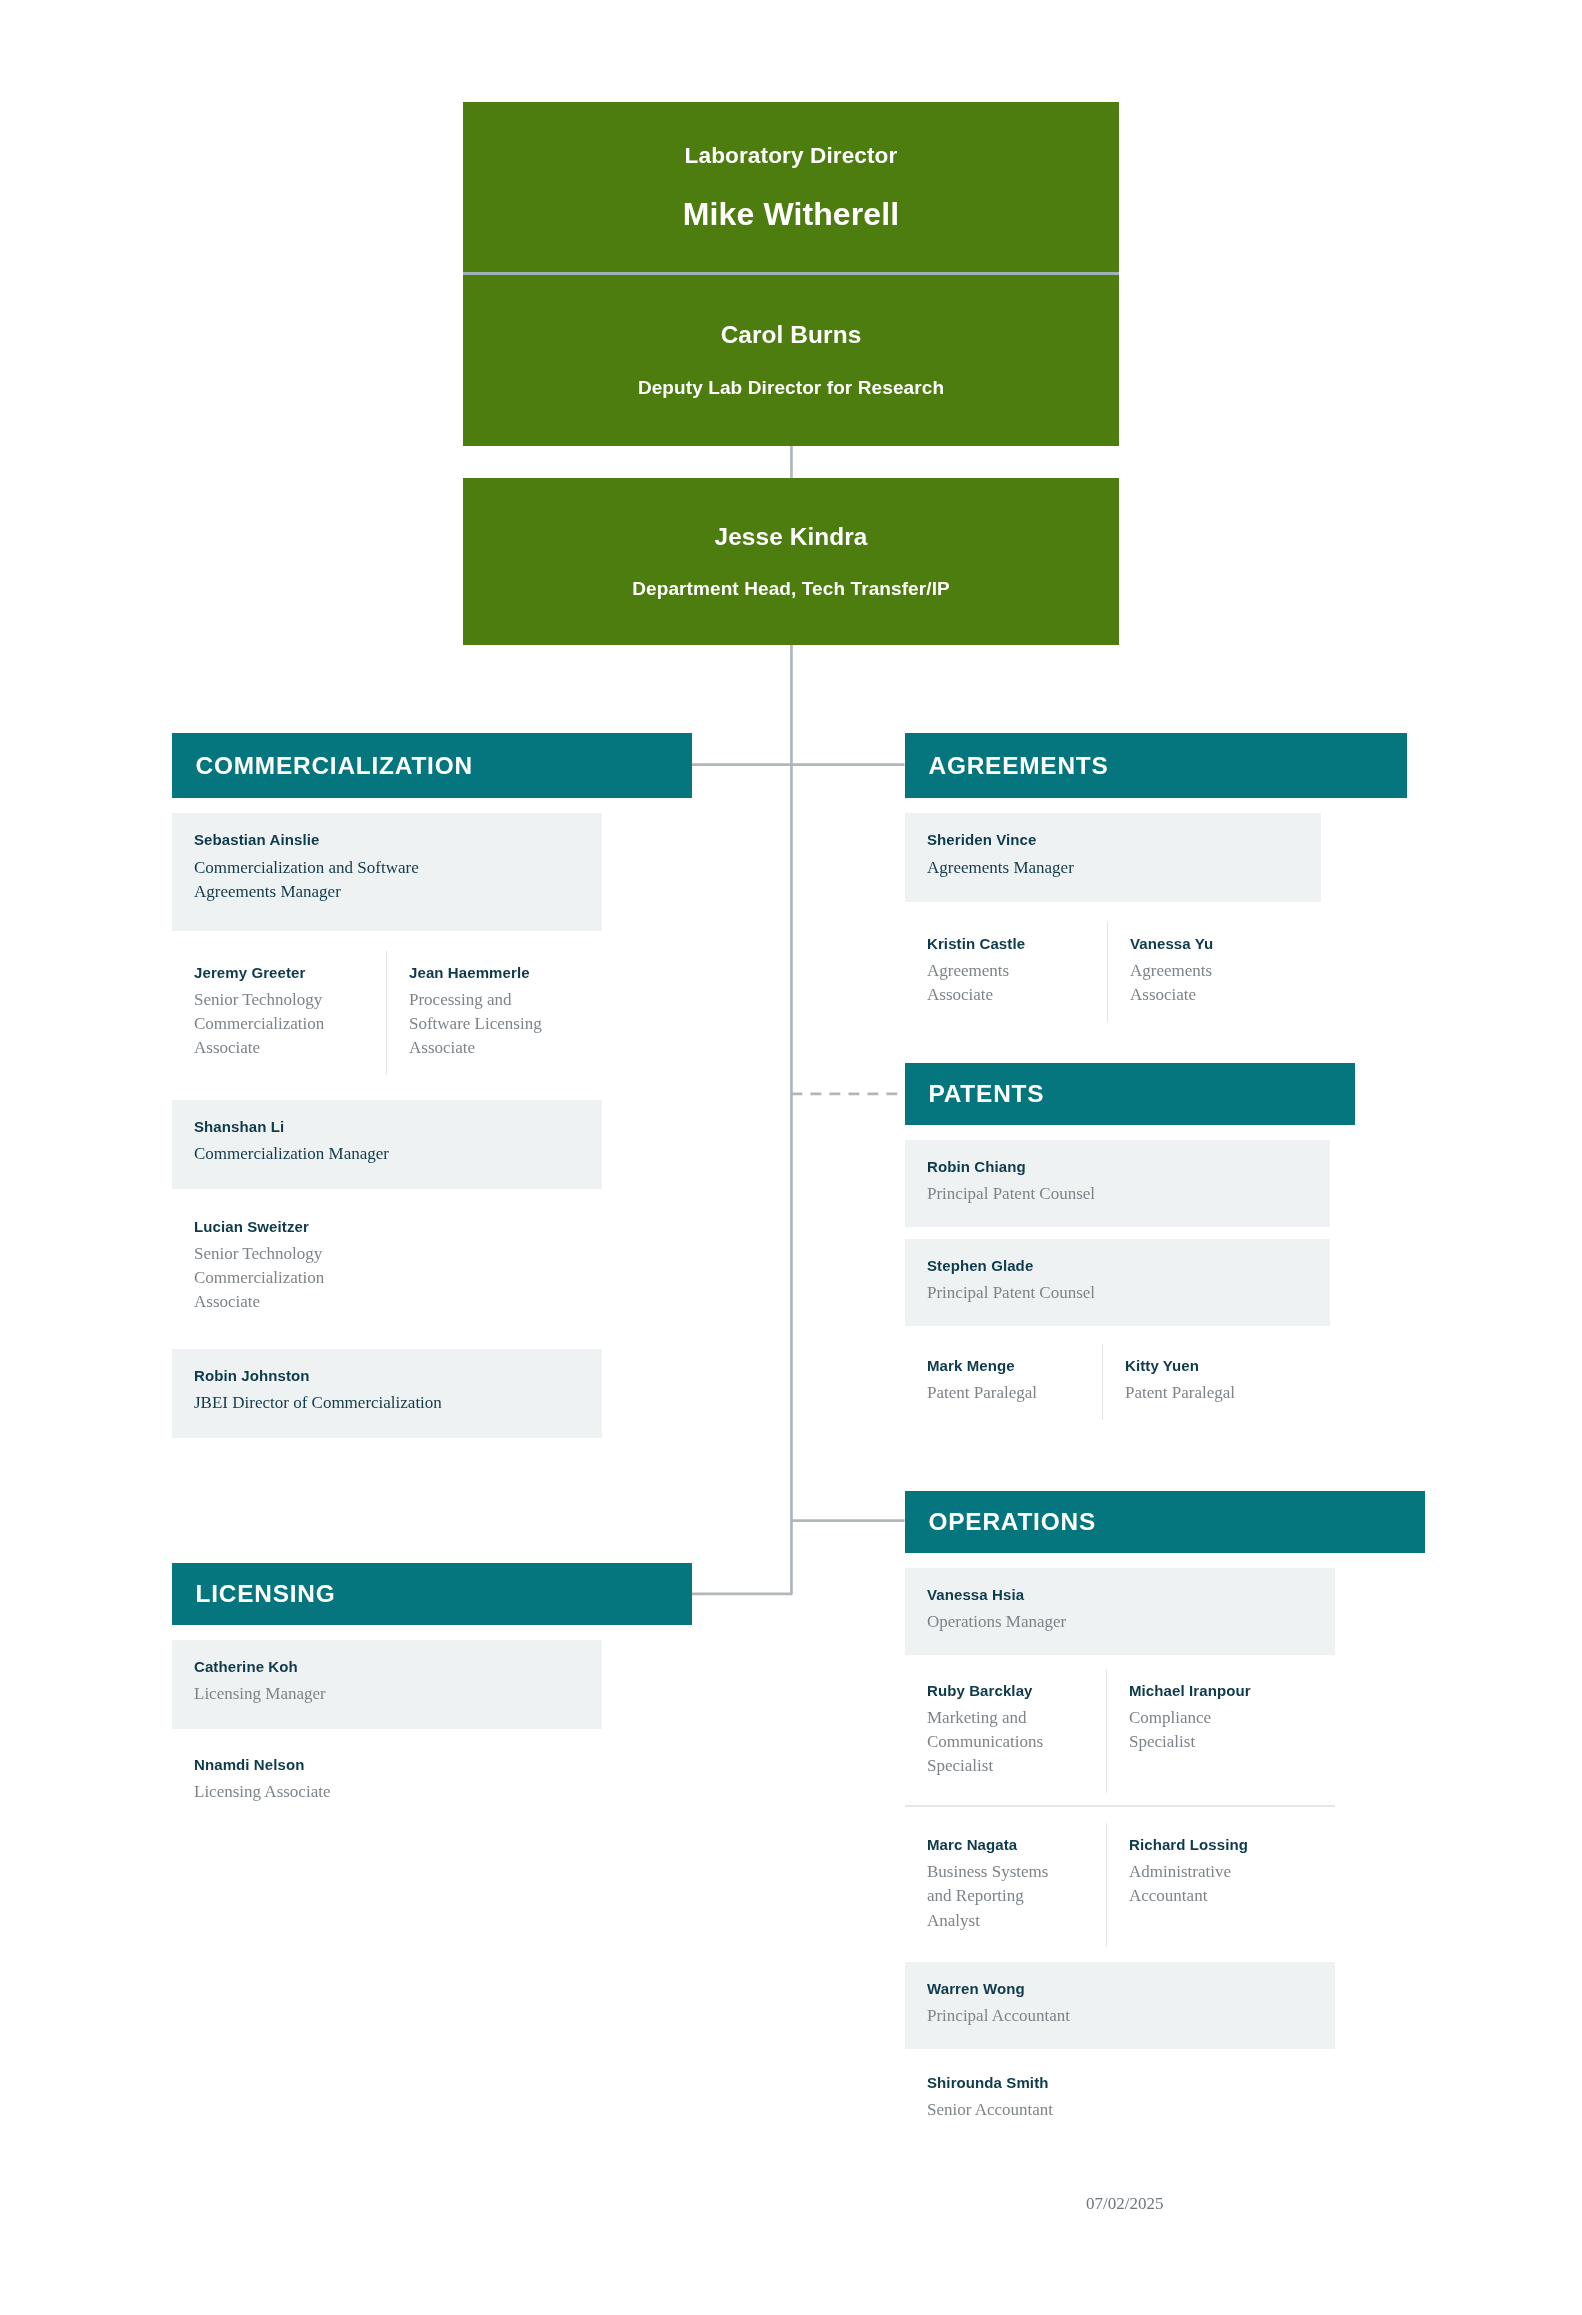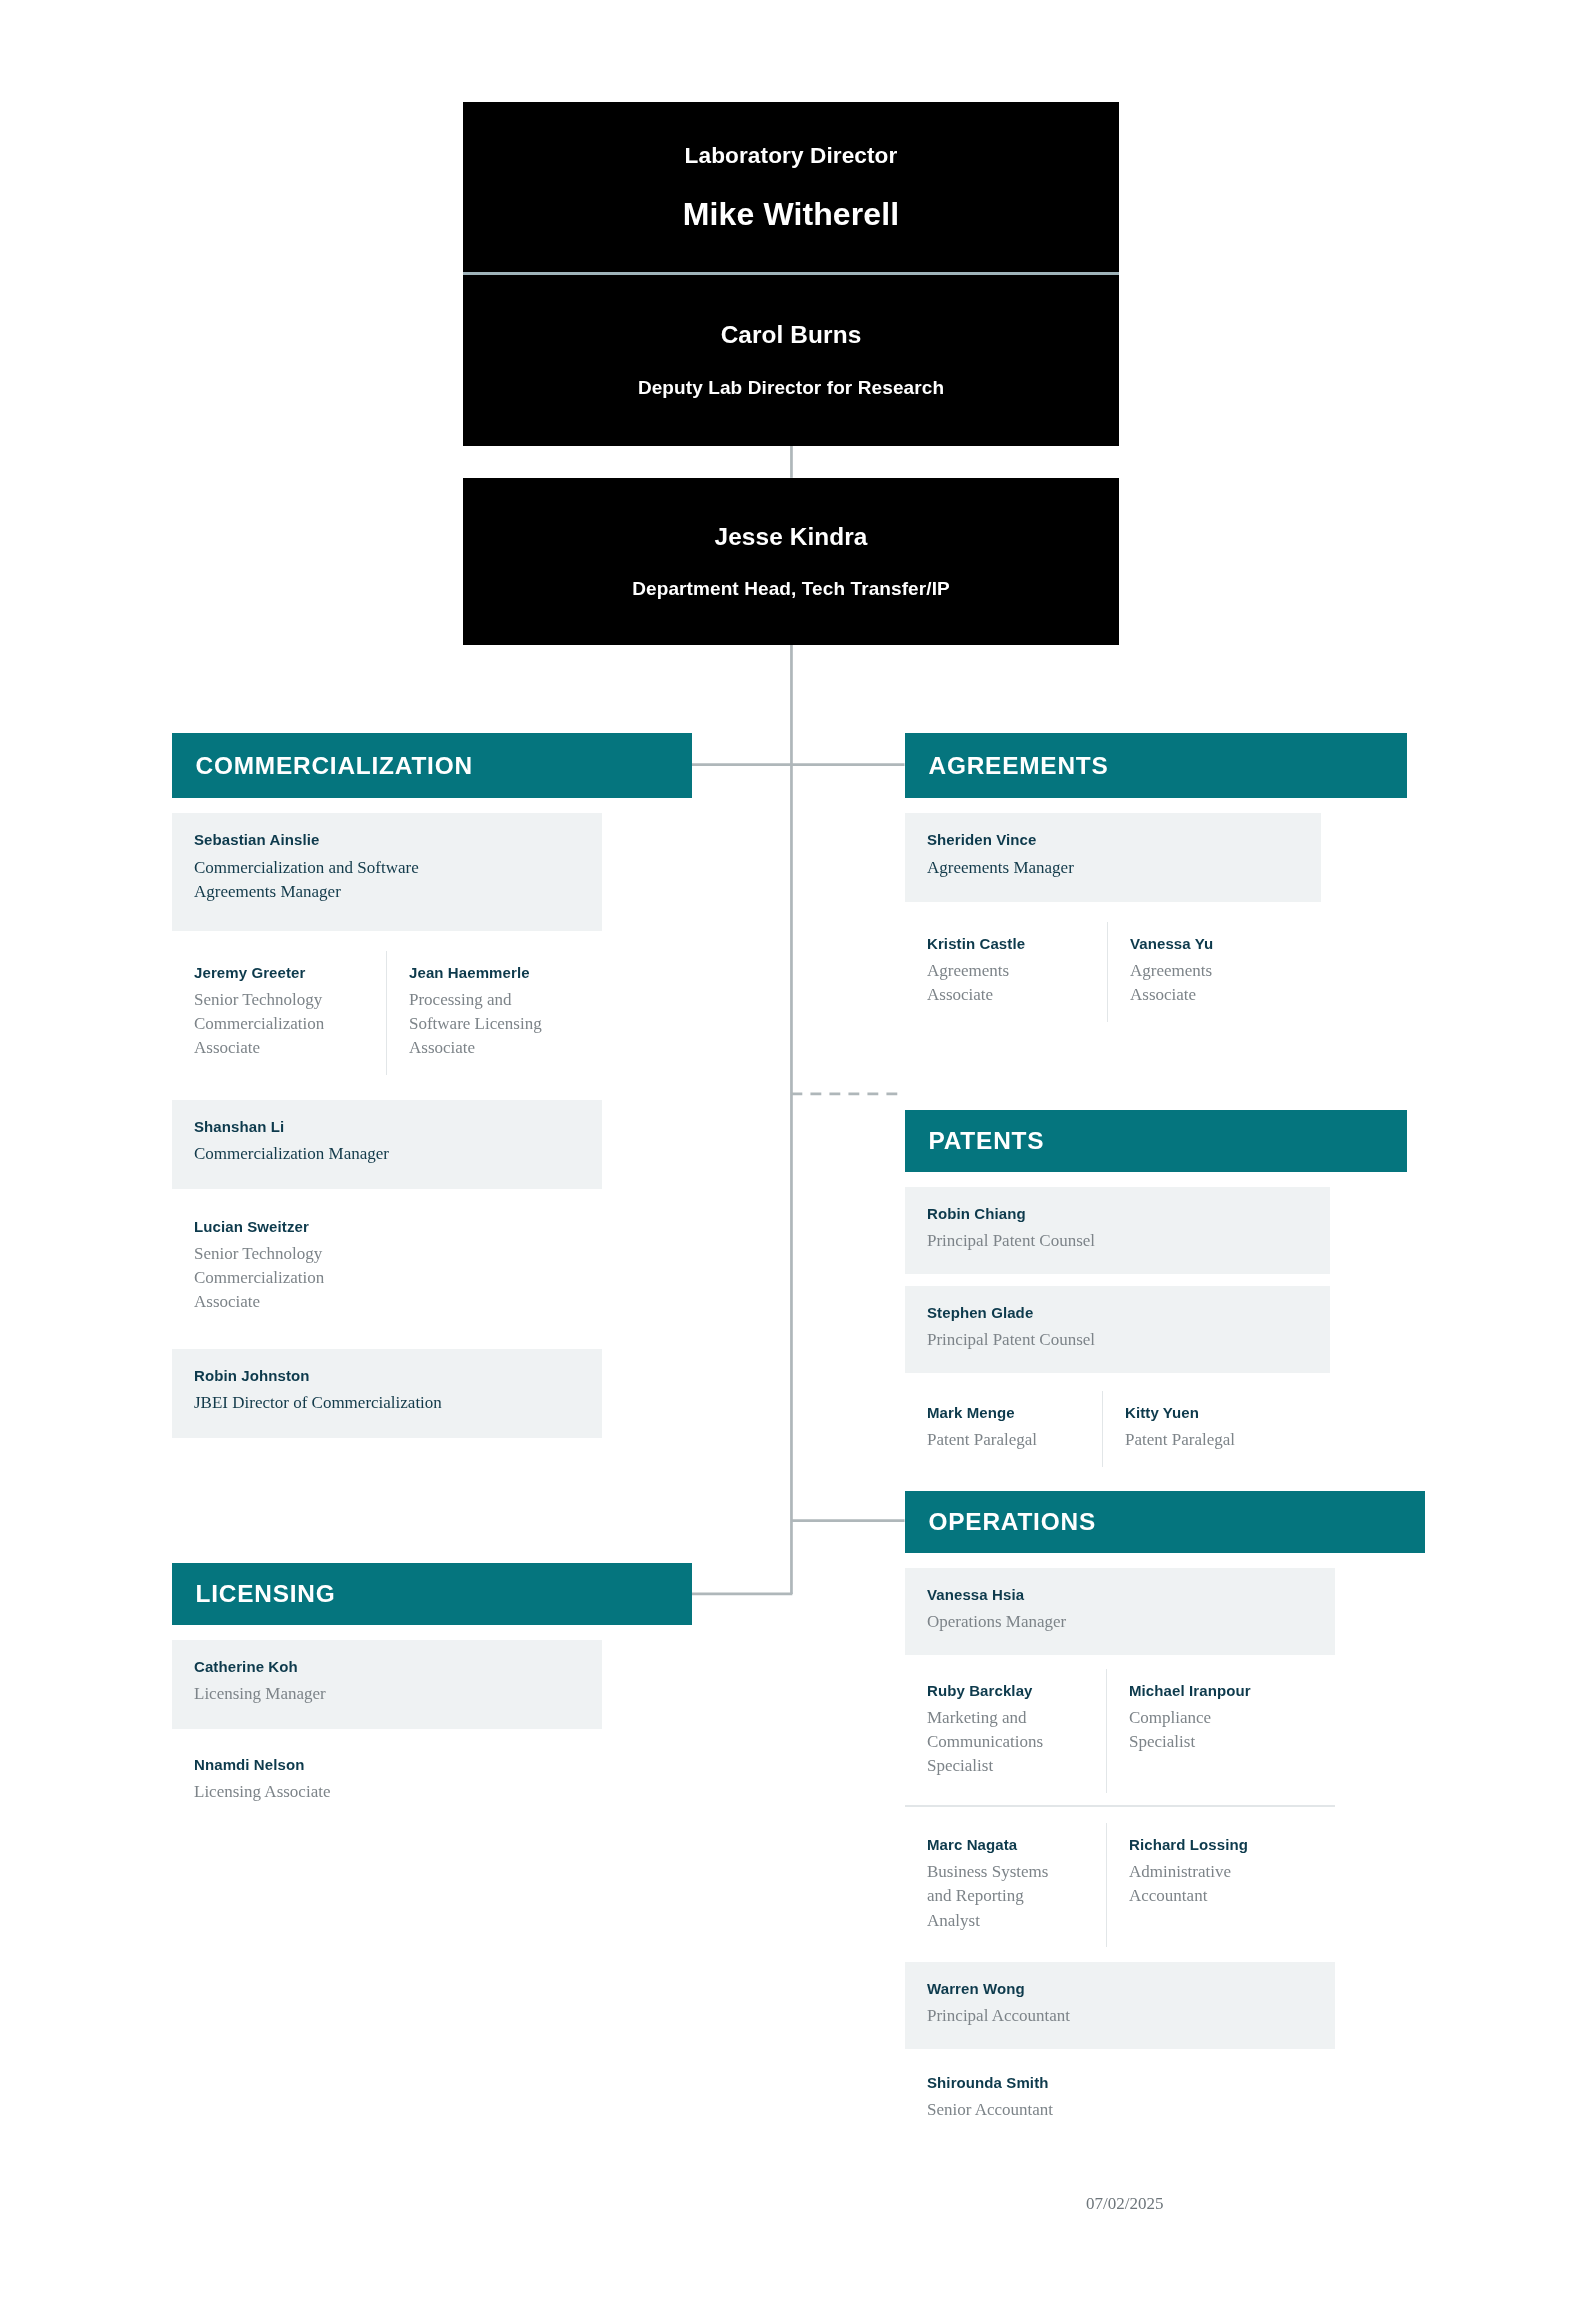--- a/index.html
+++ b/index.html
@@ -26,21 +26,21 @@
   .lines {
     position: absolute;
     left: 0; top: 0;
     width: 1582px; height: 2316px;
     pointer-events: none;
   }
 
   
   .exec-box {
     position: absolute;
-    background: #000000;
+    background: #4d7c0f;
     color: #ffffff;
     display: flex;
     flex-direction: column;
     align-items: center;
     justify-content: center;
     text-align: center;
     box-sizing: border-box;
     gap: 20px;
   }
   .exec-role {
@@ -230,21 +230,21 @@
         <div class="p-title" style="max-width:109px;">Agreements Associate</div>
       </div>
       <div class="pair-col right" style="width:223px;">
         <div class="p-name">Vanessa Yu</div>
         <div class="p-title" style="max-width:109px;">Agreements Associate</div>
       </div>
     </div>
   </div>
 
   <div class="dept" style="left:905px; top:1063px; width:502px;">
-    <div class="dept-header" style="height:62px; width:502px;margin-top:47px;">PATENTS</div>
+    <div class="dept-header" style="height:62px; width:450px;">PATENTS</div>
 
     <div class="card shaded" style="width:425px; margin-top:14.5px; min-height:87px;">
       <div class="p-name">Robin Chiang</div>
       <div class="p-title">Principal Patent Counsel</div>
     </div>
 
     <div class="card shaded" style="width:425px; margin-top:12.7px; min-height:87px;">
       <div class="p-name">Stephen Glade</div>
       <div class="p-title">Principal Patent Counsel</div>
     </div>

